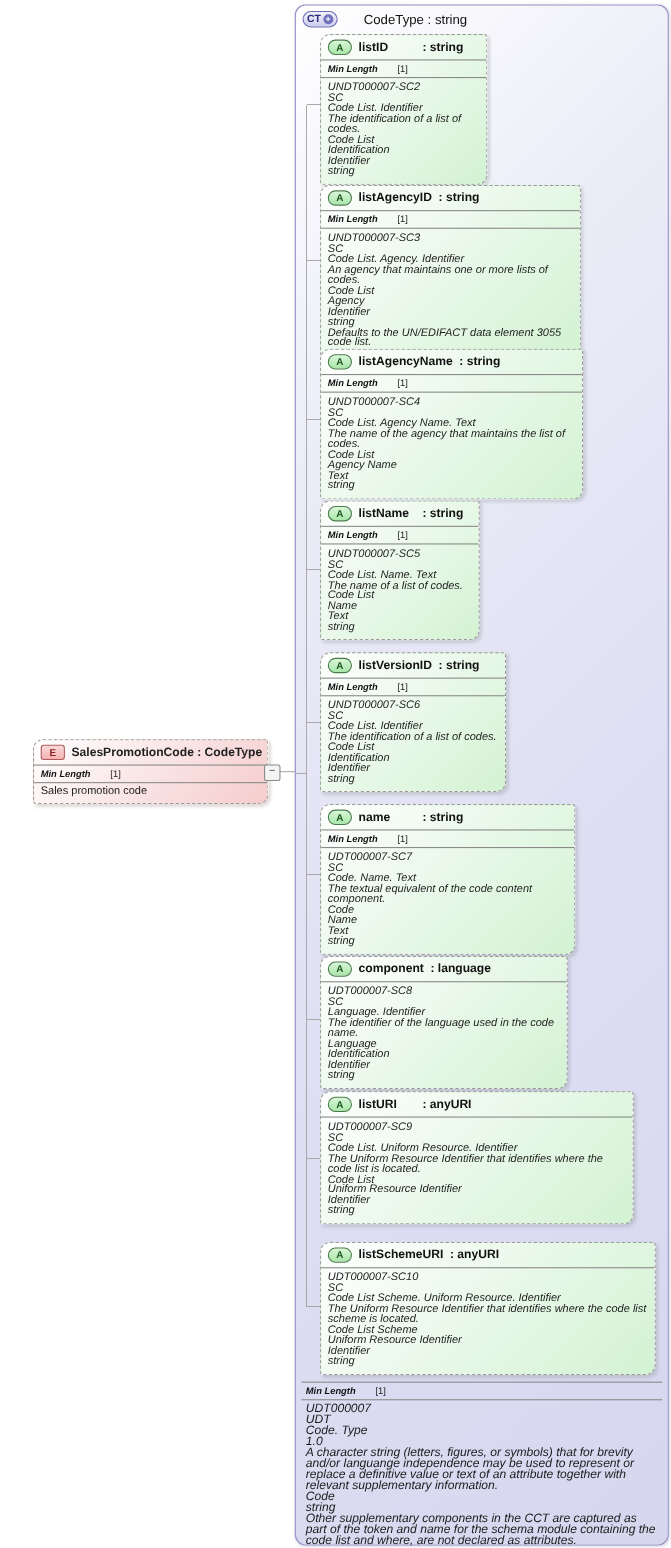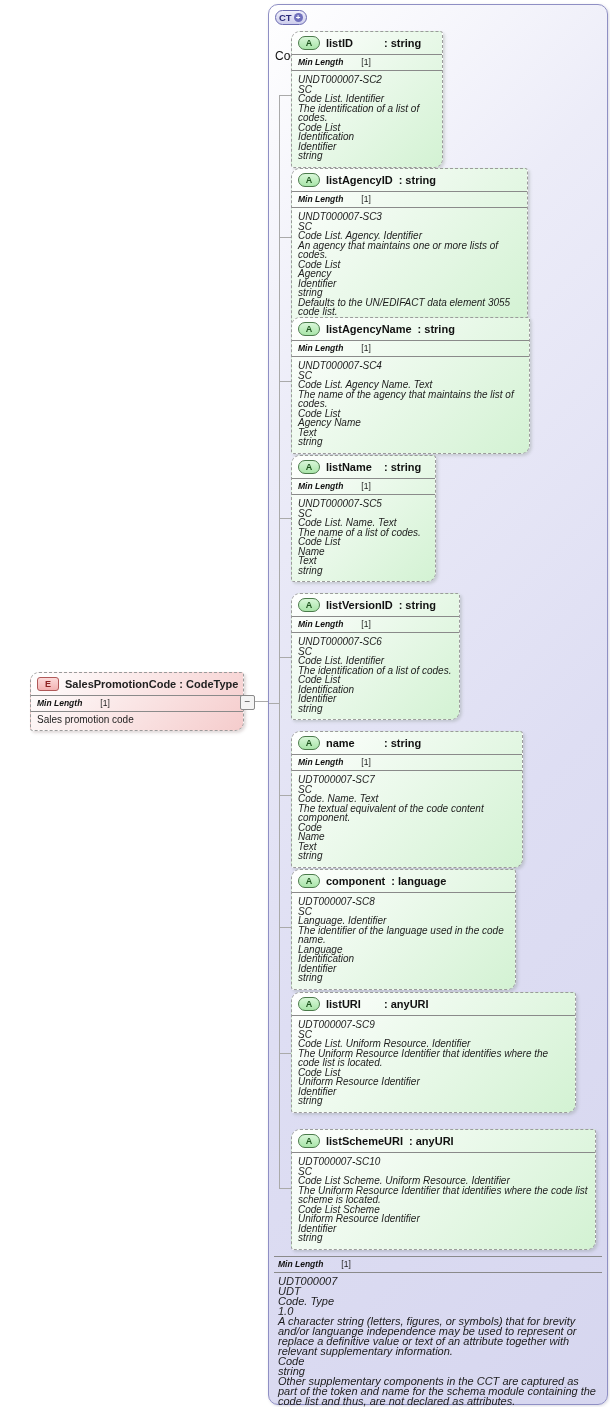--- a/index.html
+++ b/index.html
@@ -4,21 +4,21 @@
 <style>
   html,body{margin:0;padding:0;background:#ffffff;}
   .canvas{position:relative;width:610px;height:1407px;background:#ffffff;overflow:hidden;
           font-family:"Liberation Sans", sans-serif;color:#1a1a1a;}
 
   
   .ct-box{position:absolute;left:268px;top:4px;width:338px;height:1399px;
           border:1px solid #8f8fc4;border-radius:10px;
           background:linear-gradient(135deg,#ffffff 0%,#ececf8 25%,#dedef3 60%,#d6d6ef 100%);
           box-shadow:1px 1px 3px rgba(100,100,140,.25);}
-  .ct-header{display:flex;align-items:flex-start;gap:24px;padding:5px 8px 3px 6px;flex-direction:column;}
+  .ct-header{display:flex;align-items:center;gap:24px;padding:5px 8px 3px 6px;}
   .ct-title{font-weight:normal;font-size:12px;color:#111;}
 
   .badge{display:inline-flex;align-items:center;justify-content:center;
          font-weight:bold;flex:0 0 auto;}
   .badge-ct{height:13px;padding:0 3px;border:1px solid #6a6ab0;border-radius:8px;
             background:linear-gradient(#f0f0fb,#cdcdec);color:#2a2a7a;font-size:9.5px;gap:2px;}
   .plus-circle{display:inline-block;width:9px;height:9px;border-radius:50%;
                background:#7070bc;color:#ffffff;font-size:8px;line-height:9px;
                text-align:center;font-weight:bold;}
   .badge-a{width:20px;height:12px;border:1px solid #4a7a4a;border-radius:7px;
@@ -306,18 +306,18 @@
         <span class="facet-value">[1]</span>
       </div>
       <div class="ct-annots">
         <div>UDT000007</div>
         <div>UDT</div>
         <div>Code. Type</div>
         <div>1.0</div>
         <div>A character string (letters, figures, or symbols) that for brevity and/or languange independence may be used to represent or replace a definitive value or text of an attribute together with relevant supplementary information.</div>
         <div>Code</div>
         <div>string</div>
-        <div>Other supplementary components in the CCT are captured as part of the token and name for the schema module containing the code list and thus, are not declared as attributes.</div>
+        <div>Other supplementary components in the CCT are captured as part of the token and name for the schema module containing the code list and where, are not declared as attributes.</div>
       </div>
     </div>
 
   </div>
 </div>
 
 </body></html>

